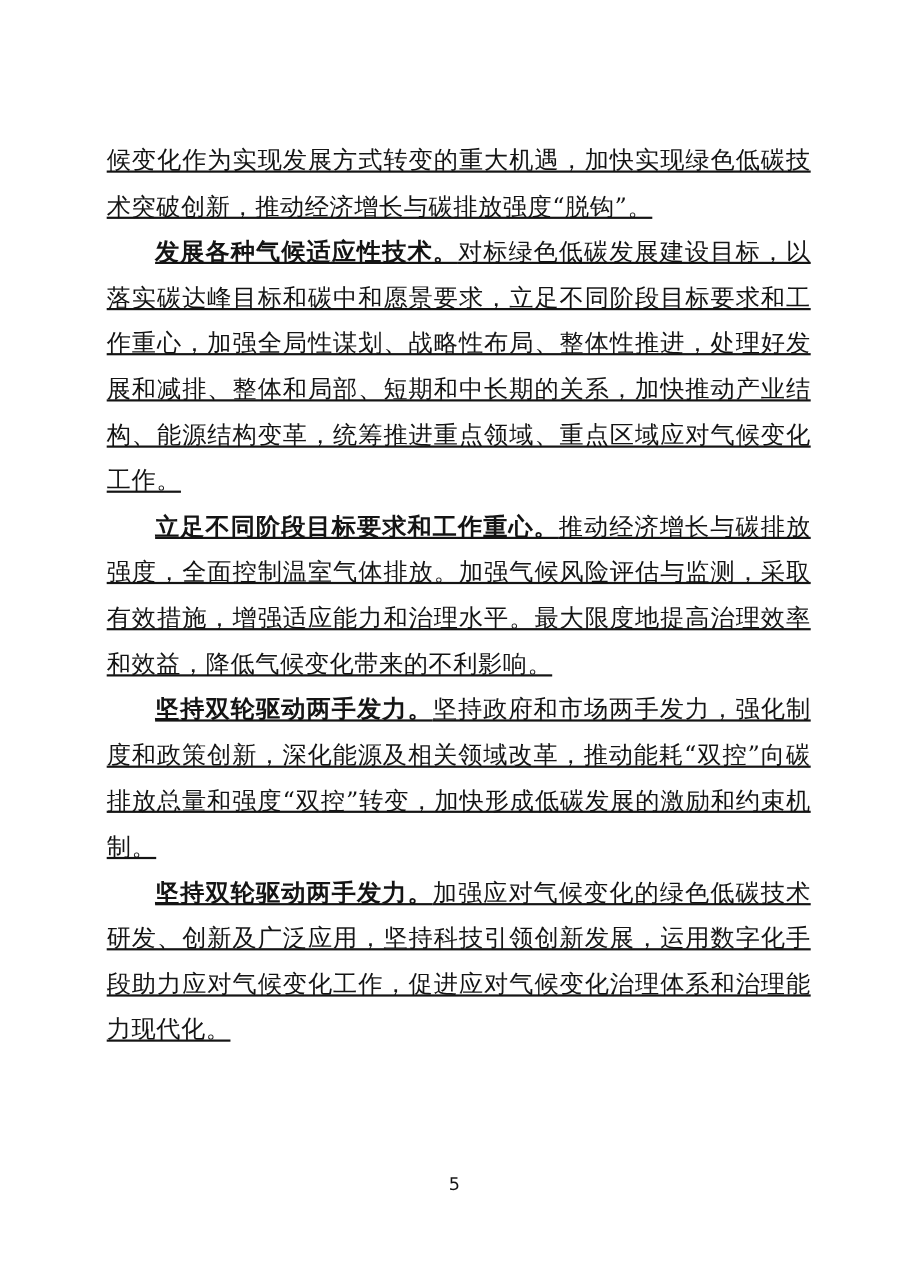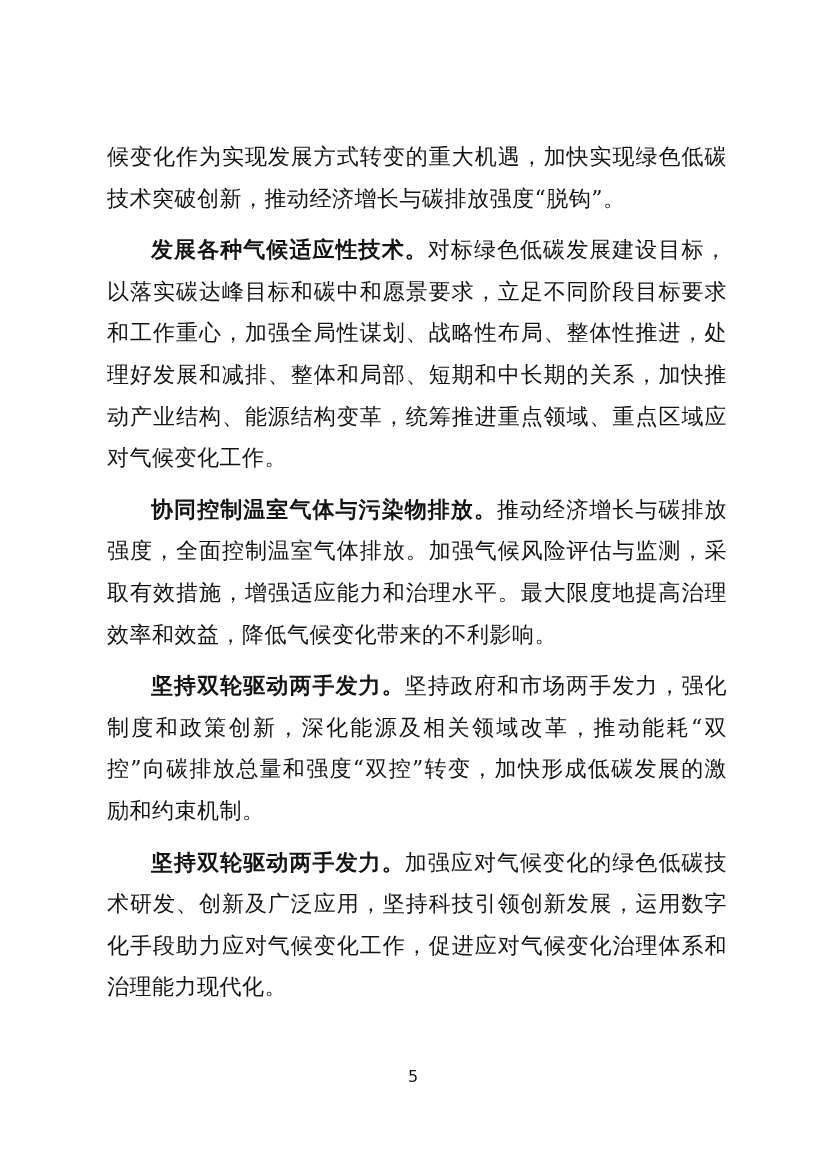--- a/index.html
+++ b/index.html
@@ -22,22 +22,23 @@
     left: 97px;
     top: 126px;
     width: 640px;
     font-size: 22px;
     line-height: 41.6px;
     text-align: justify;
     text-justify: inter-ideograph;
     letter-spacing: 0.5px;
   }
   .para {
-    margin: 10px;
+    margin: 0;
     padding: 0;
+    text-decoration: underline;
   }
   .para.indent {
     text-indent: 2em;
   }
   .lead {
     font-weight: bold;
   }
   .page-number {
     position: absolute;
     top: 1066px;
@@ -53,21 +54,21 @@
 </head>
 <body>
 
 <div class="page">
   <div class="content">
 
     <p class="para"><span class="lead"></span><span>候变化作为实现发展方式转变的重大机遇，加快实现绿色低碳技术突破创新，推动经济增长与碳排放强度“脱钩”。</span></p>
 
     <p class="para indent"><span class="lead">发展各种气候适应性技术。</span><span>对标绿色低碳发展建设目标，以落实碳达峰目标和碳中和愿景要求，立足不同阶段目标要求和工作重心，加强全局性谋划、战略性布局、整体性推进，处理好发展和减排、整体和局部、短期和中长期的关系，加快推动产业结构、能源结构变革，统筹推进重点领域、重点区域应对气候变化工作。</span></p>
 
-    <p class="para indent"><span class="lead">协同控制温室气体与污染物排放。</span><span>推动经济增长与碳排放强度，全面控制温室气体排放。加强气候风险评估与监测，采取有效措施，增强适应能力和治理水平。最大限度地提高治理效率和效益，降低气候变化带来的不利影响。</span></p>
+    <p class="para indent"><span class="lead">立足不同阶段目标要求和工作重心。</span><span>推动经济增长与碳排放强度，全面控制温室气体排放。加强气候风险评估与监测，采取有效措施，增强适应能力和治理水平。最大限度地提高治理效率和效益，降低气候变化带来的不利影响。</span></p>
 
     <p class="para indent"><span class="lead">坚持双轮驱动两手发力。</span><span>坚持政府和市场两手发力，强化制度和政策创新，深化能源及相关领域改革，推动能耗“双控”向碳排放总量和强度“双控”转变，加快形成低碳发展的激励和约束机制。</span></p>
 
     <p class="para indent"><span class="lead">坚持双轮驱动两手发力。</span><span>加强应对气候变化的绿色低碳技术研发、创新及广泛应用，坚持科技引领创新发展，运用数字化手段助力应对气候变化工作，促进应对气候变化治理体系和治理能力现代化。</span></p>
 
 
   </div>
 
   <div class="page-number">5</div>
 </div>

